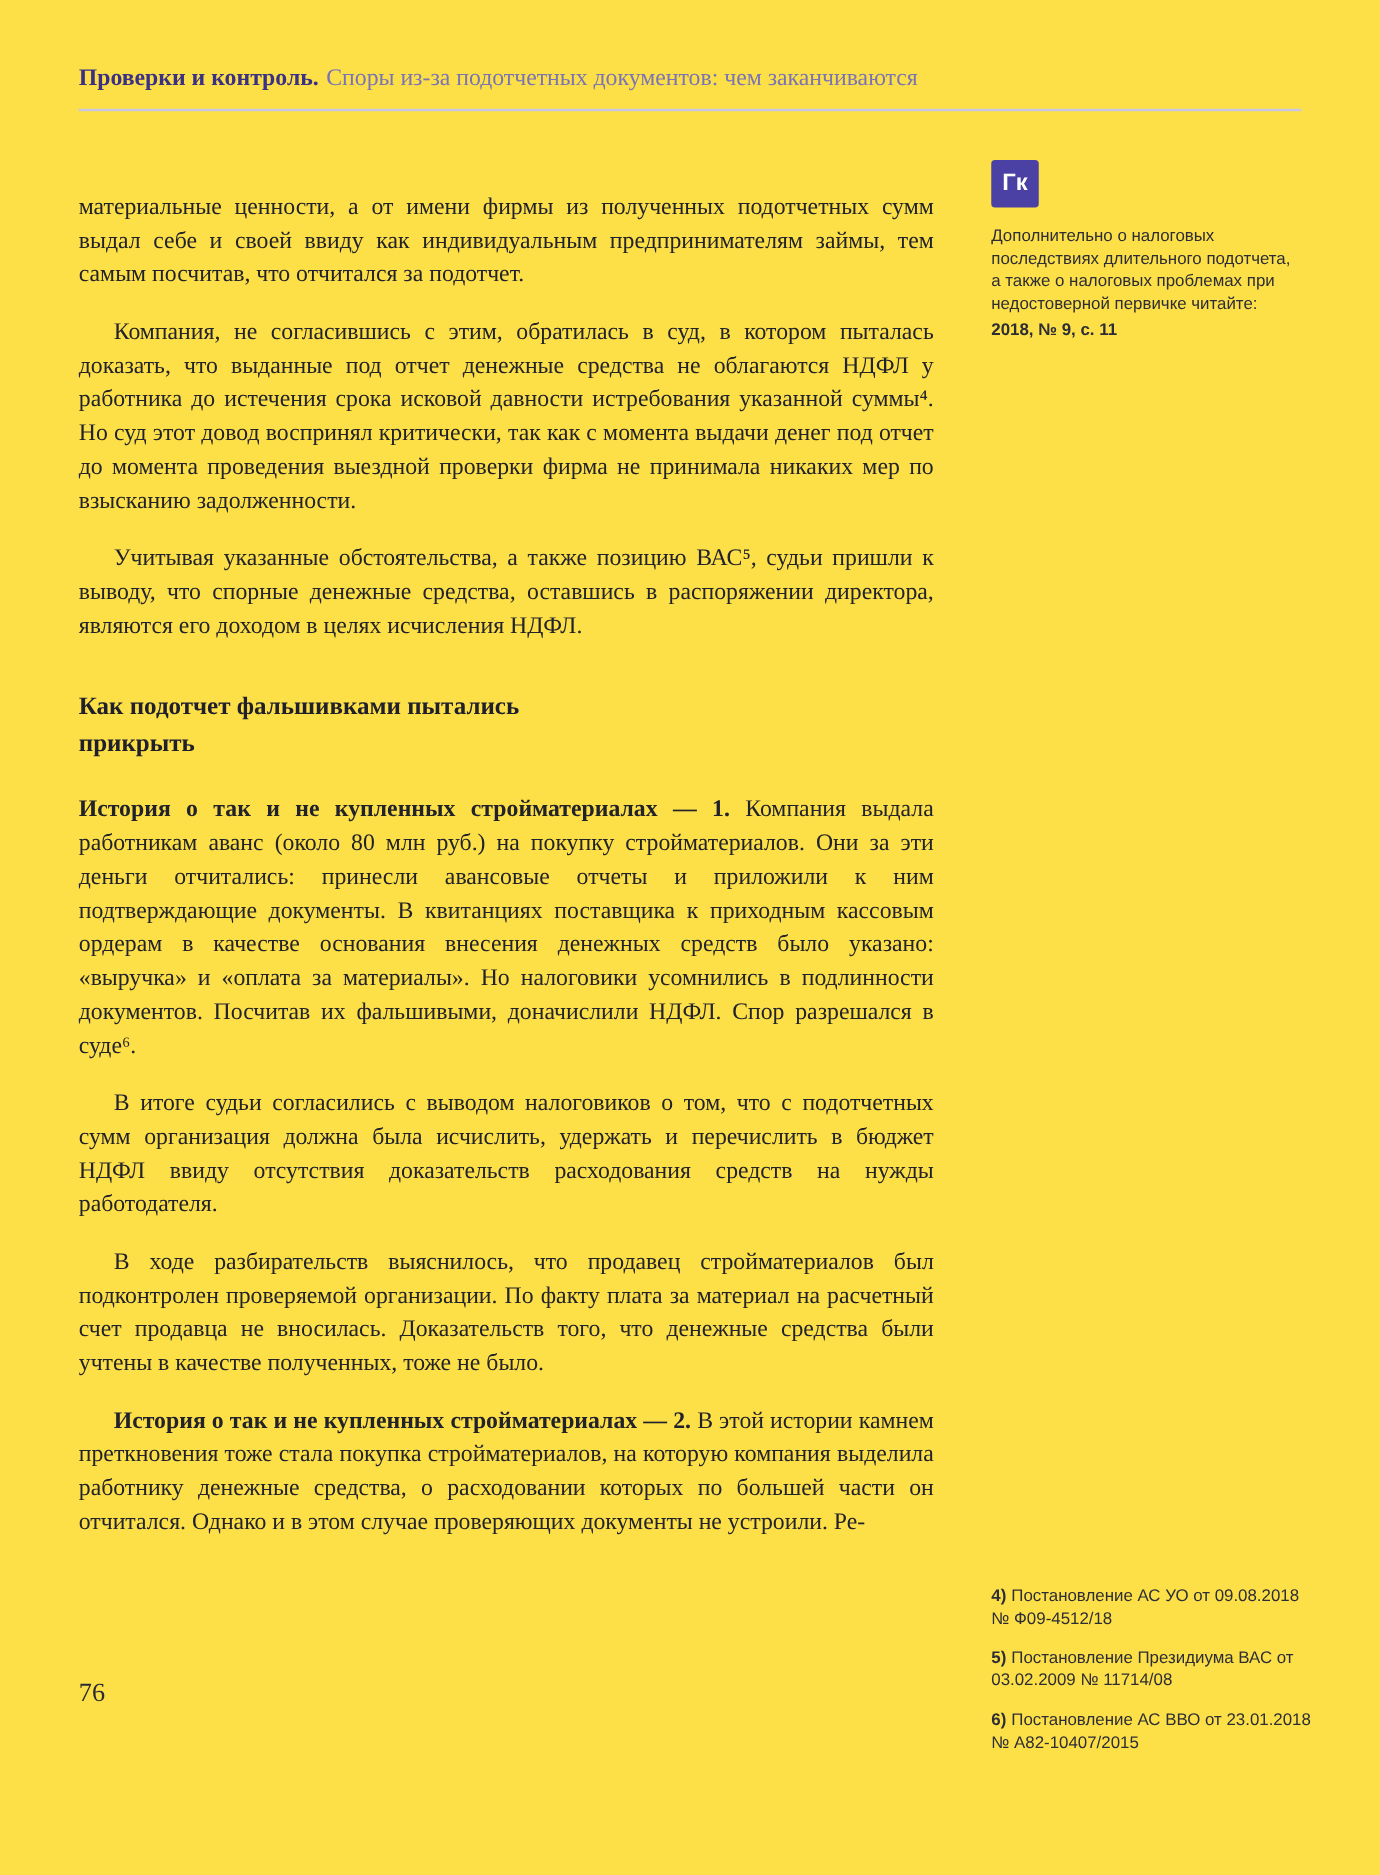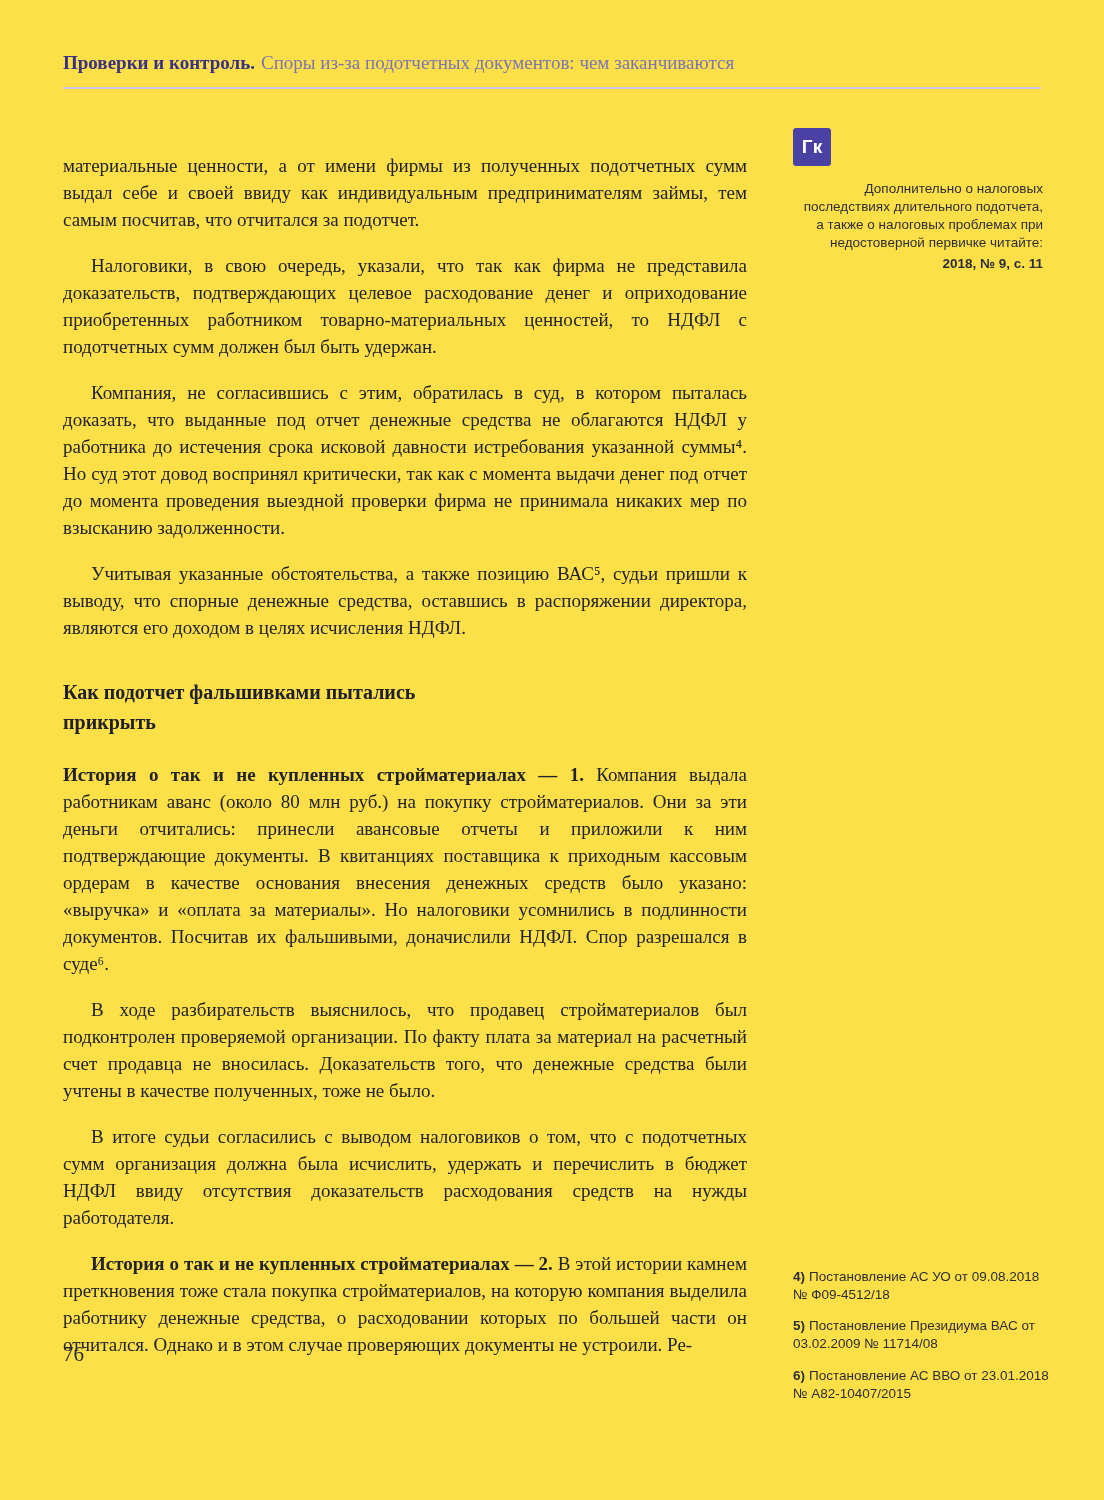--- a/index.html
+++ b/index.html
@@ -77,21 +77,20 @@
     font-family: "Liberation Sans", sans-serif;
     font-weight: bold;
     font-size: 19px;
   }
   .side-note {
     margin-top: 14px;
     font-family: "Liberation Sans", sans-serif;
     font-size: 13.5px;
     line-height: 18px;
     color: #2d2d36;
-    text-align: right;
   }
   .side-note b { display: block; margin-top: 3px; }
 
   
   .footnotes {
     position: absolute;
     left: 793px;
     top: 1254px;
     width: 256px;
     font-family: "Liberation Sans", sans-serif;
@@ -115,30 +114,29 @@
 <body>
 
 <div class="page">
 
   <header class="page-header">
     <span class="rubric">Проверки и контроль.</span><span class="header-title">Споры из-за подотчетных документов: чем заканчиваются</span>
   </header>
 
   <main class="article">
     <p class="para" lang="ru">материальные ценности, а от имени фирмы из полученных подотчетных сумм выдал себе и своей ввиду как индивидуальным предпринимателям займы, тем самым посчитав, что отчитался за подотчет.</p>
-    <p class="para indent" lang="ru">Налоговики, в свою очередь, указали, что так как фирма не представила доказательств, подтверждающих целевое расходование денег и оприходование приобретенных работником товарно-материальных ценностей, то НДФЛ с подотчетных сумм должен был быть удержан.</p>
     <p class="para indent" lang="ru">Компания, не согласившись с этим, обратилась в суд, в котором пыталась доказать, что выданные под отчет денежные средства не облагаются НДФЛ у работника до истечения срока исковой давности истребования указанной суммы⁴. Но суд этот довод воспринял критически, так как с момента выдачи денег под отчет до момента проведения выездной проверки фирма не принимала никаких мер по взысканию задолженности.</p>
     <p class="para indent" lang="ru">Учитывая указанные обстоятельства, а также позицию ВАС⁵, судьи пришли к выводу, что спорные денежные средства, оставшись в распоряжении директора, являются его доходом в целях исчисления НДФЛ.</p>
 
     <h2 class="section-heading">Как подотчет фальшивками пытались
 прикрыть</h2>
 
     <p class="para" lang="ru"><b class="lead">История о так и не купленных стройматериалах — 1.</b><span> Компания выдала работникам аванс (около 80 млн руб.) на покупку стройматериалов. Они за эти деньги отчитались: принесли авансовые отчеты и приложили к ним подтверждающие документы. В квитанциях поставщика к приходным кассовым ордерам в качестве основания внесения денежных средств было указано: «выручка» и «оплата за материалы». Но налоговики усомнились в подлинности документов. Посчитав их фальшивыми, доначислили НДФЛ. Спор разрешался в суде⁶.</span></p>
+    <p class="para indent" lang="ru">В итоге судьи согласились с выводом налоговиков о том, что с подотчетных сумм организация должна была исчислить, удержать и перечислить в бюджет НДФЛ ввиду отсутствия доказательств расходования средств на нужды работодателя.</p>
     <p class="para indent" lang="ru">В ходе разбирательств выяснилось, что продавец стройматериалов был подконтролен проверяемой организации. По факту плата за материал на расчетный счет продавца не вносилась. Доказательств того, что денежные средства были учтены в качестве полученных, тоже не было.</p>
-    <p class="para indent" lang="ru">В итоге судьи согласились с выводом налоговиков о том, что с подотчетных сумм организация должна была исчислить, удержать и перечислить в бюджет НДФЛ ввиду отсутствия доказательств расходования средств на нужды работодателя.</p>
     <p class="para indent" lang="ru"><b class="lead">История о так и не купленных стройматериалах — 2.</b><span> В этой истории камнем преткновения тоже стала покупка стройматериалов, на которую компания выделила работнику денежные средства, о расходовании которых по большей части он отчитался. Однако и в этом случае проверяющих документы не устроили. Ре-</span></p>
   </main>
 
   <aside class="sidebar">
     <div class="logo">
       <span>Гк</span>
     </div>
     <p class="side-note">
       <span>Дополнительно о налоговых последствиях длительного подотчета, а также о налоговых проблемах при недостоверной первичке читайте:</span>
       <b>2018, № 9, с. 11</b>

